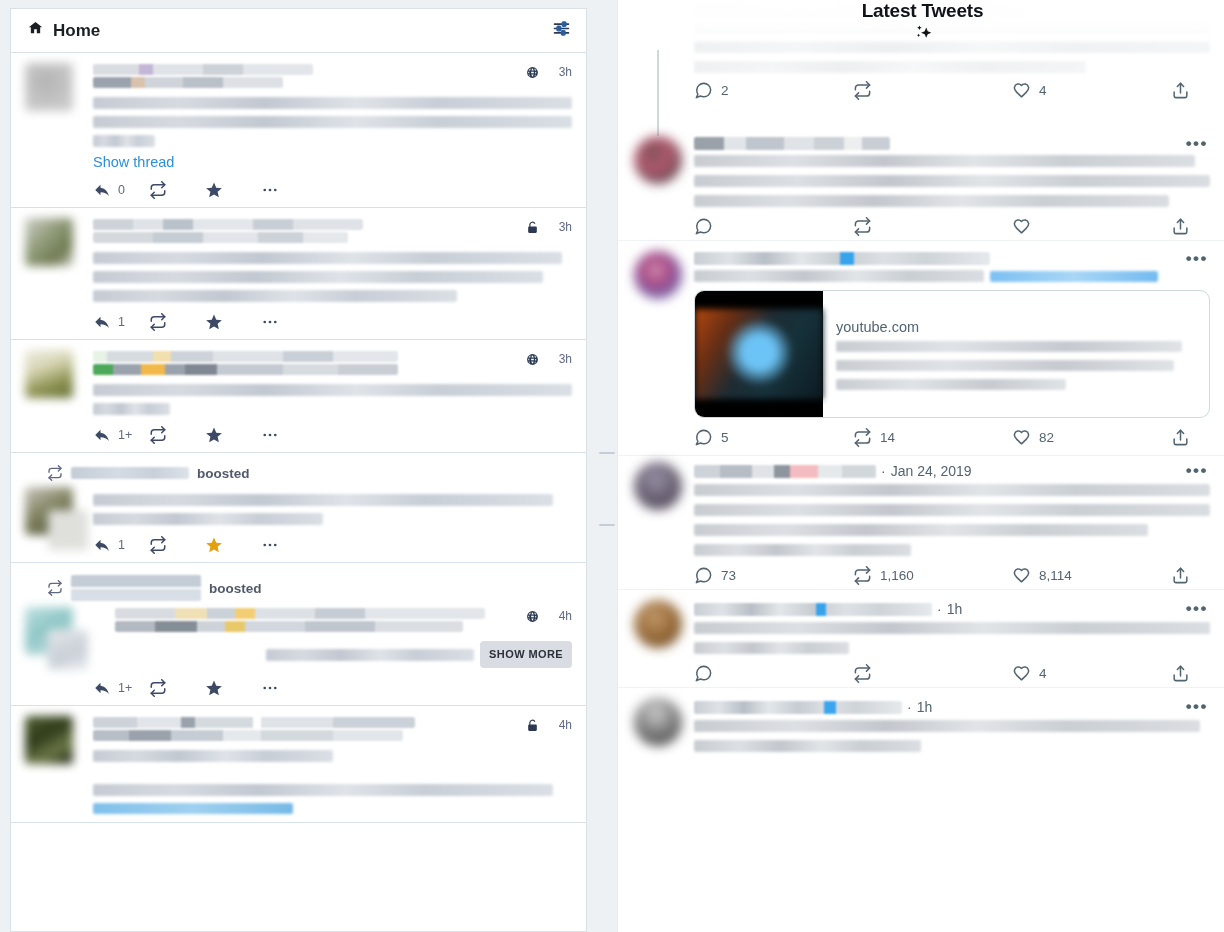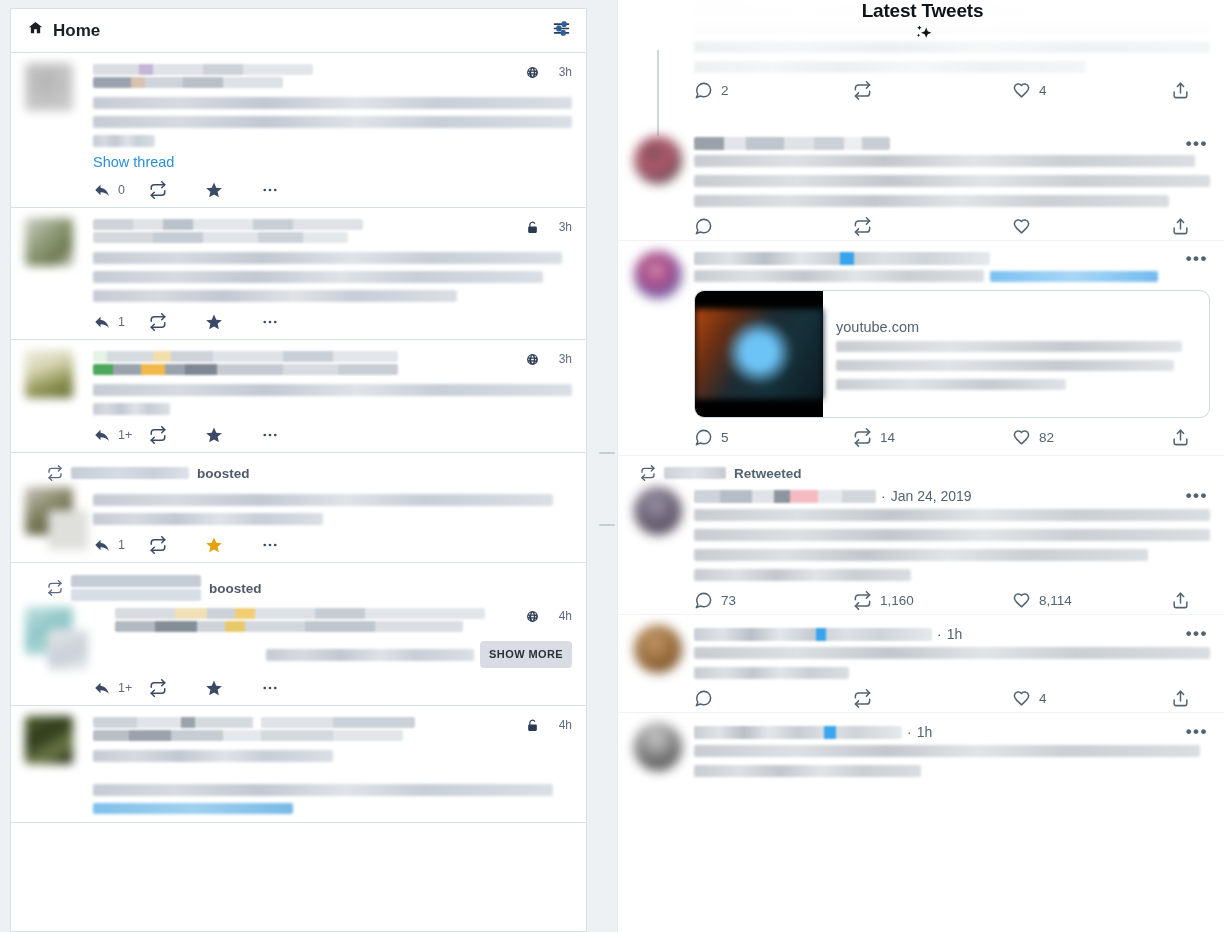--- a/index.html
+++ b/index.html
@@ -812,32 +812,20 @@
             <svg width="19" height="19" viewBox="0 0 24 24" fill="none" stroke="#536471" stroke-width="1.9" stroke-linecap="round" stroke-linejoin="round">
                 <path d="M4 14v5a2 2 0 0 0 2 2h12a2 2 0 0 0 2-2v-5"></path>
                 <polyline points="8 7 12 3 16 7"></polyline>
                 <line x1="12" y1="3" x2="12" y2="15"></line>
               </svg>
           </div>
         </div>
       </div>
     </div>
 
-    <div class="retweeted-line">
-      <span style="display:flex">
-        <svg width="16" height="16" viewBox="0 0 24 24" fill="none" stroke="#536471" stroke-width="2" stroke-linecap="round" stroke-linejoin="round">
-            <polyline points="17 1 21 5 17 9"></polyline>
-            <path d="M3 11V9a4 4 0 0 1 4-4h14"></path>
-            <polyline points="7 23 3 19 7 15"></polyline>
-            <path d="M21 13v2a4 4 0 0 1-4 4H3"></path>
-          </svg>
-      </span>
-      <span class="rt-name-redact" style="width:62px"></span>
-      <span>Retweeted</span>
-    </div>
     <div class="tweet" style="padding-top:6px;">
       <div class="tw-av-col">
         <div class="tw-avatar v3"></div>
       </div>
       <div class="tw-main">
         <div class="tw-topline">
           <div class="tw-name-redact" style="width:182px;background:linear-gradient(90deg,#cdd3d9 0 26px,#b6bdc5 26px 58px,#dfe3e7 58px 80px,#8e959e 80px 96px,#f4bcc0 96px 124px,#e6e9ec 124px 148px,#d2d7dc 148px 182px)"></div>
           <span class="tw-dot">·</span>
           <span class="tw-time">Jan 24, 2019</span>
           <div class="tw-more">•••</div>

